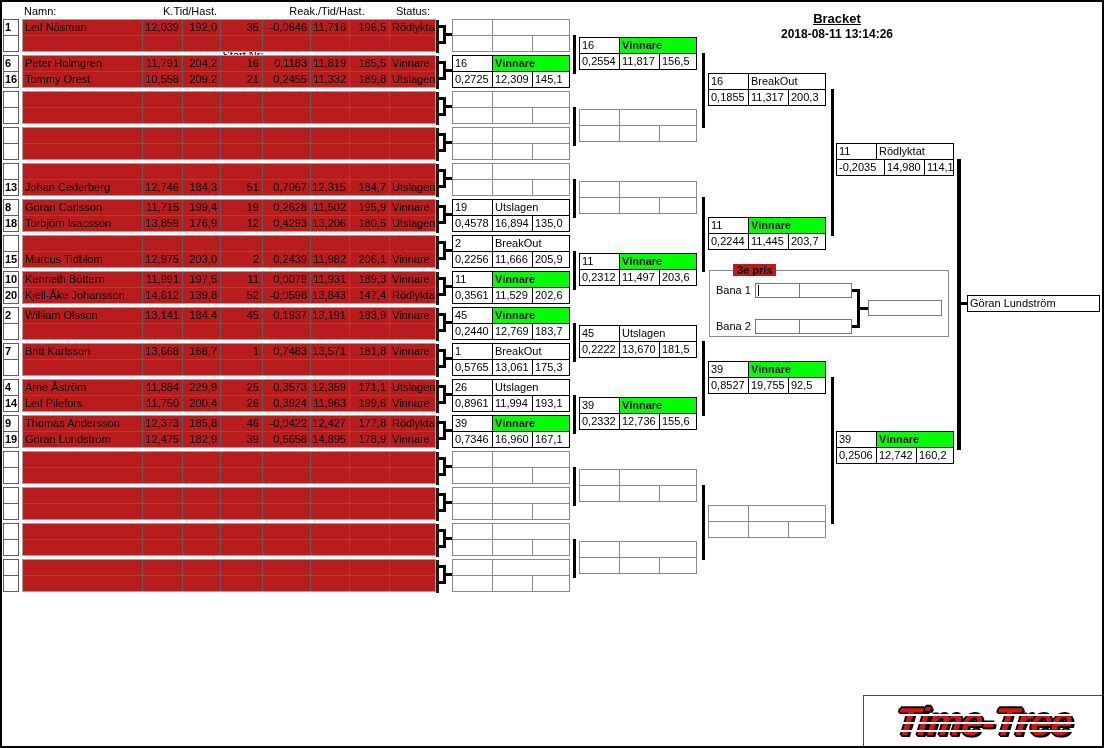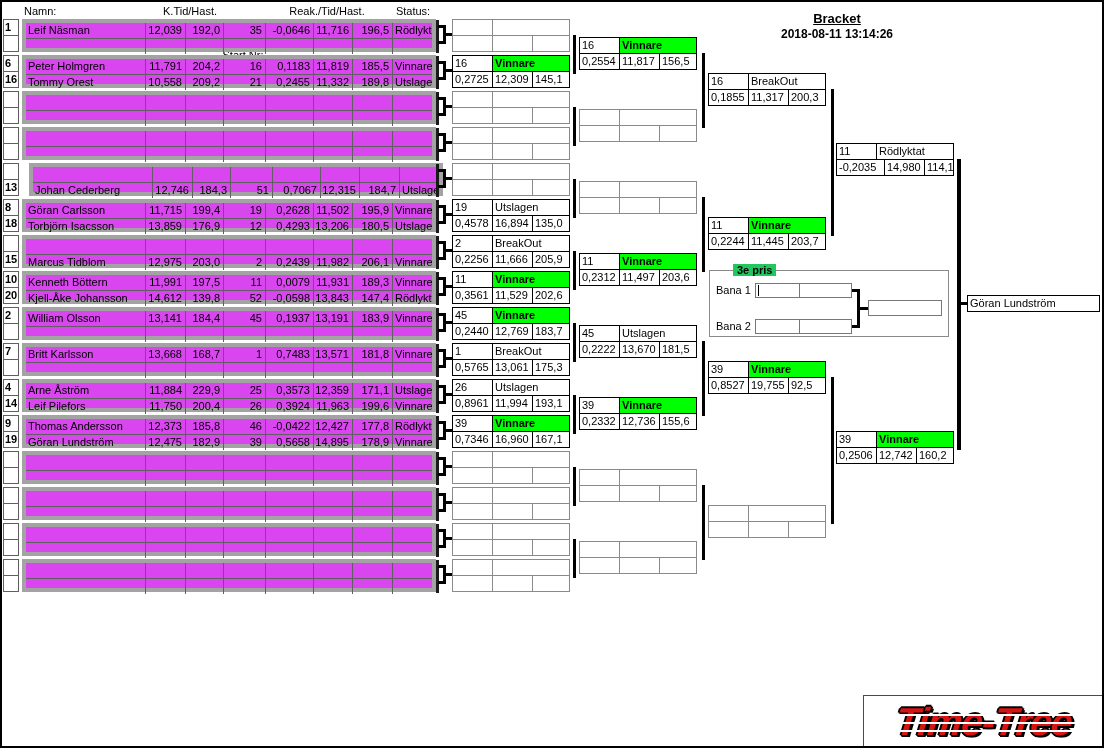--- a/index.html
+++ b/index.html
@@ -3,21 +3,21 @@
 <meta charset="utf-8">
 <style>
   html,body{margin:0;padding:0;background:#fff;}
   #window{position:relative;width:1104px;height:748px;border:2px solid #000;box-sizing:border-box;
           overflow:hidden;background:#fff;font-family:"Liberation Sans",sans-serif;font-size:11px;color:#000;}
   
   .hdr{position:absolute;top:3px;height:13px;line-height:13px;white-space:nowrap;}
   .hdr.c{transform:translateX(-50%);}
   .seed{position:absolute;left:1px;width:16px;height:17px;border:1px solid #5f5f5f;box-sizing:border-box;
         font-weight:bold;padding-left:1px;line-height:15px;overflow:hidden;background:#fff;}
-  .pair{position:absolute;left:20px;width:414px;height:33px;border:4px solid #a3a3a3;box-sizing:border-box;background:#d946ef;}
+  .pair{position:absolute;left:20px;width:414px;height:33px;border:1px solid #a3a3a3;box-sizing:border-box;background:#b91c1c;}
   .prow{display:flex;height:15px;line-height:15px;}
   .prow.r2{border-top:1px solid #5f5f5f;}
   .pcell{border-right:1px solid #5f5f5f;box-sizing:border-box;overflow:hidden;white-space:nowrap;height:15px;}
   .pcell:last-child{border-right:none;}
   .tR{text-align:right;padding-right:3px;}
   .tL{padding-left:2px;}
   .w-name{width:120px}.w-ktid{width:40px}.w-khast{width:38px}.w-snr{width:42px}
   .w-reak{width:48px}.w-tid{width:39px}.w-hast{width:40px}.w-status{flex:1;}
   .shadow{position:absolute;left:434px;width:3px;background:#1b1b1b;}
   .conn{position:absolute;background:#000;}
@@ -37,21 +37,21 @@
   .vbar{position:absolute;background:#000;width:3px;}
   
   #title-block{position:absolute;left:735px;top:9px;width:200px;text-align:center;}
   #title-block .t1{font-size:13px;font-weight:bold;text-decoration:underline;}
   #title-block .t2{font-size:12px;font-weight:bold;margin-top:1px;}
   
   #final-box{position:absolute;left:965px;top:293px;width:133px;height:17px;border:1px solid #000;
              box-sizing:border-box;padding-left:2px;line-height:15px;white-space:nowrap;background:#fff;}
   
   #tp-panel{position:absolute;left:707px;top:268px;width:240px;height:67px;border:1px solid #8a8a8a;box-sizing:border-box;}
-  #tp-legend{position:absolute;left:731px;top:262px;background:#22c55e;padding:0 4px;font-weight:bold;line-height:12px;}
+  #tp-legend{position:absolute;left:731px;top:262px;background:#b91c1c;padding:0 4px;font-weight:bold;line-height:12px;}
   .tp-label{position:absolute;line-height:13px;}
   .tp-box{position:absolute;width:97px;height:15px;border:1px solid #777;box-sizing:border-box;display:flex;background:#fff;}
   .tp-cell{box-sizing:border-box;height:13px;overflow:hidden;padding-left:2px;line-height:13px;}
   .tp-c1{width:44px;border-right:1px solid #777;}
   .tp-c2{flex:1;}
   #tp-result{position:absolute;left:866px;top:298px;width:74px;height:16px;border:1px solid #777;
              box-sizing:border-box;padding-left:2px;line-height:14px;background:#fff;}
   #tp-caret{position:absolute;left:756px;top:283px;width:1px;height:11px;background:#000;}
   
   #logo-box{position:absolute;left:861px;top:693px;width:242px;height:53px;border:1px solid #4a4a4a;
@@ -230,21 +230,21 @@
           <div class="bcell bt2"></div>
         </div>
         <div class="brow b2">
           <div class="bcell bb1"></div>
           <div class="bcell bb2"></div>
           <div class="bcell bb3"></div>
         </div>
       </div>
       <div class="seed" style="top: 161px;"></div>
       <div class="seed" style="top: 177px;">13</div>
-      <div class="pair" style="top: 161px; margin-left: 7px;">
+      <div class="pair" style="top: 161px;">
         <div class="prow">
           <div class="pcell tL w-name"></div>
           <div class="pcell tR w-ktid"></div>
           <div class="pcell tR w-khast"></div>
           <div class="pcell tR w-snr"></div>
           <div class="pcell tR w-reak"></div>
           <div class="pcell tR w-tid"></div>
           <div class="pcell tR w-hast"></div>
           <div class="pcell tL w-status"></div>
         </div>

